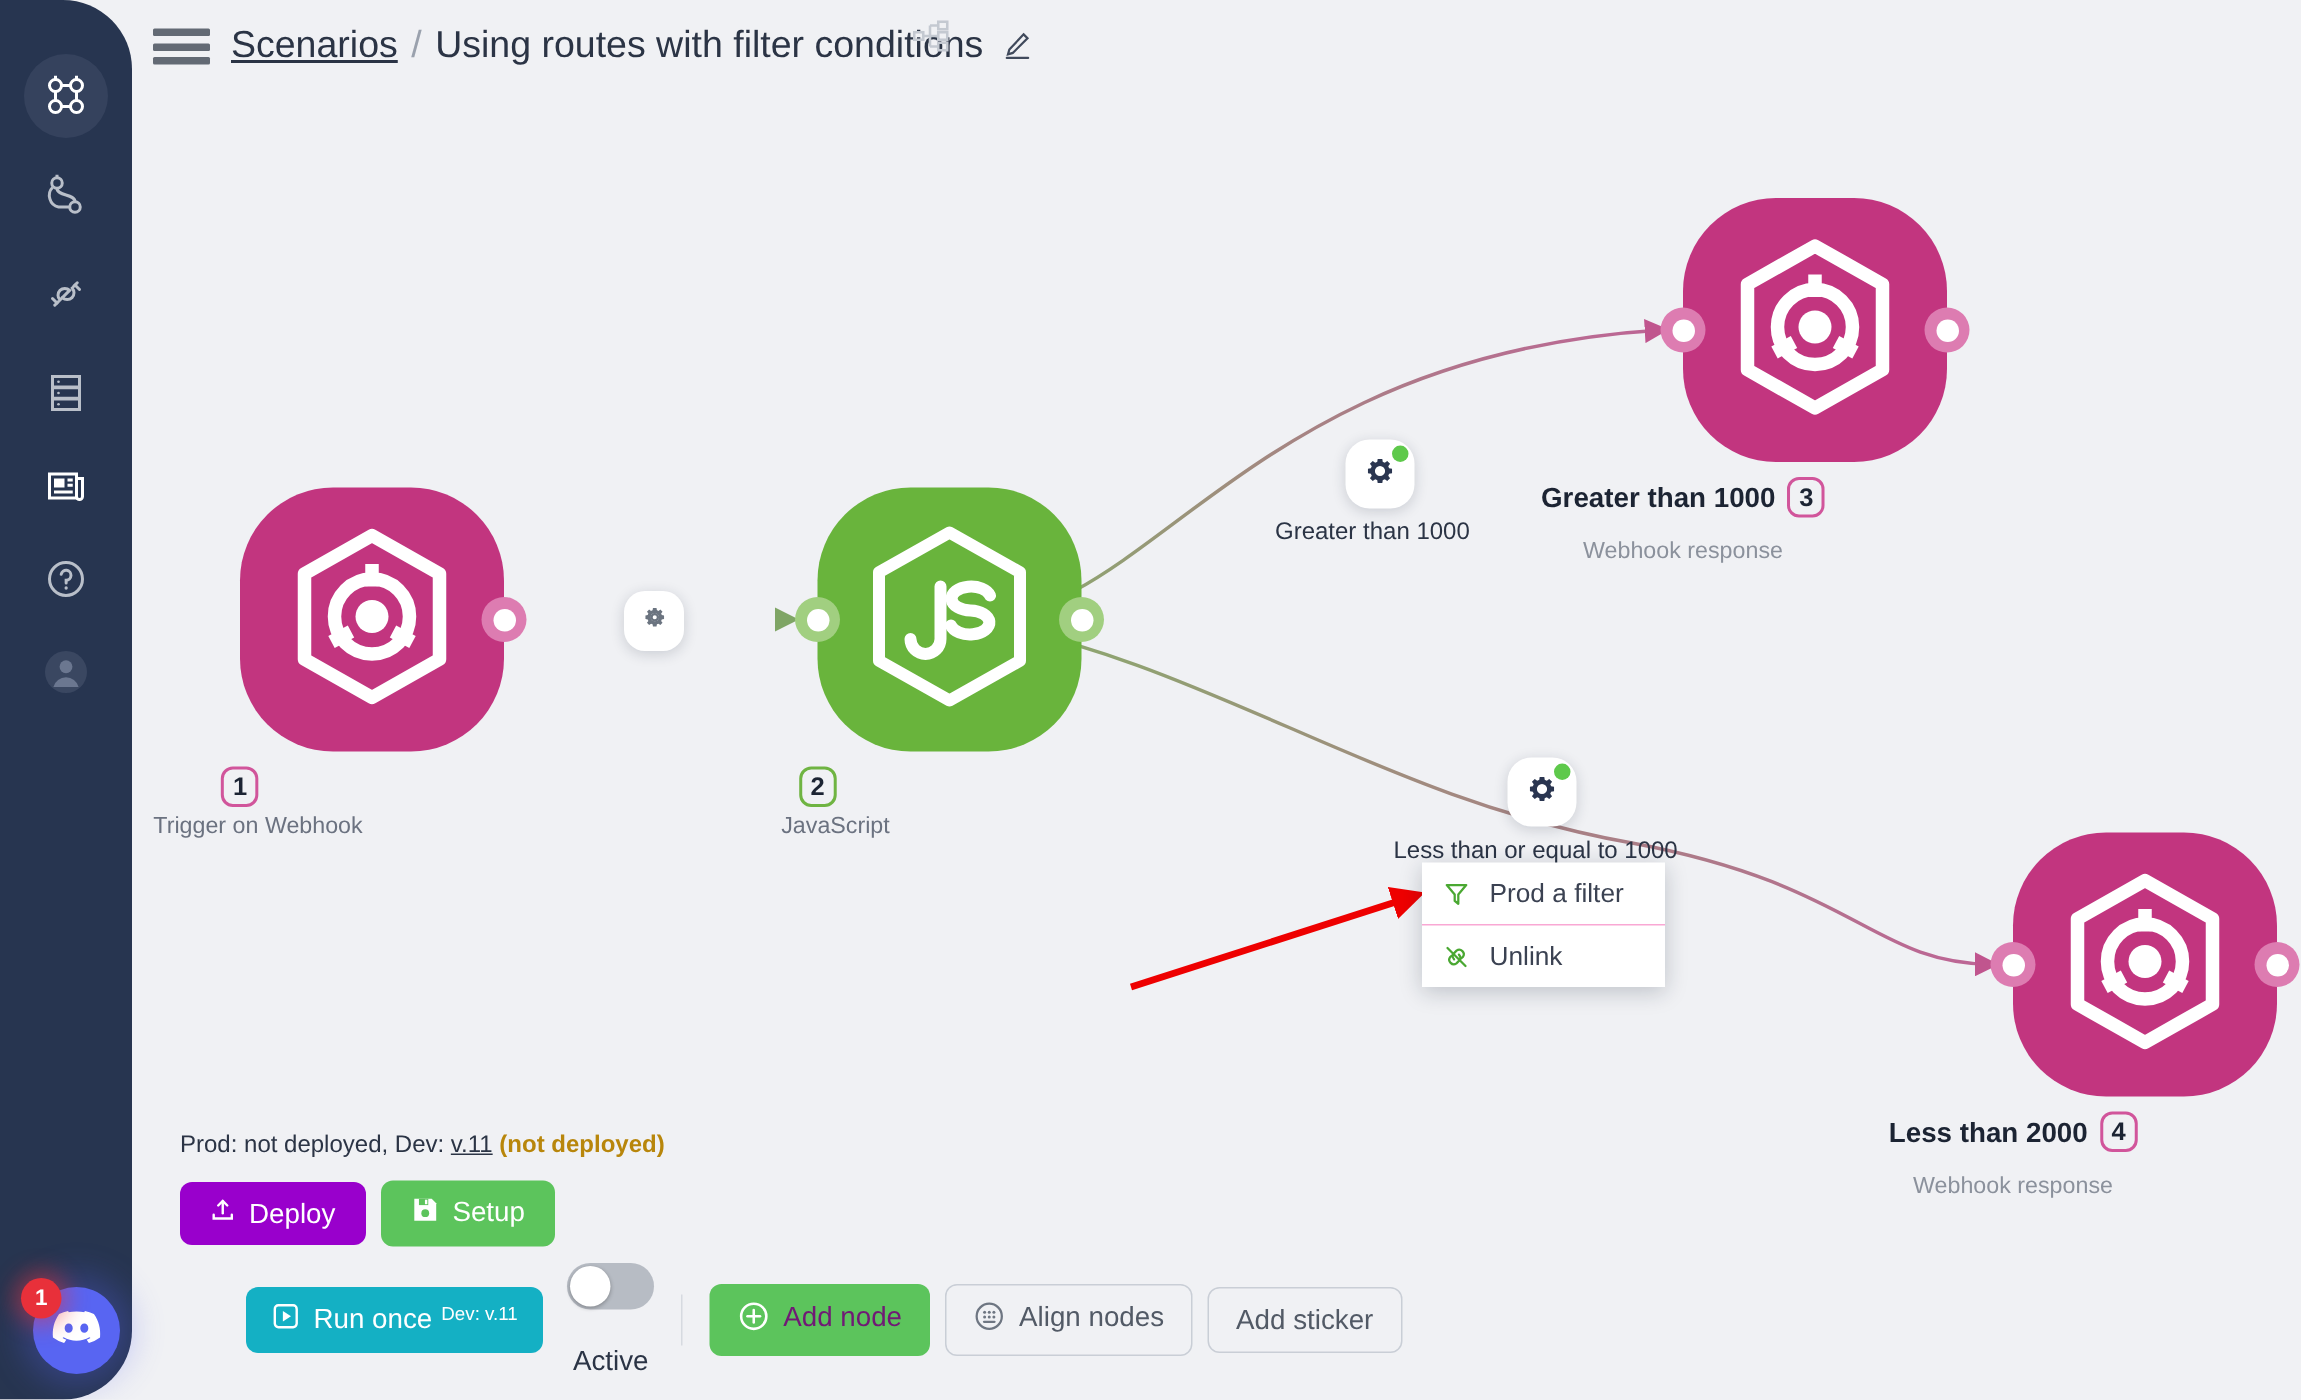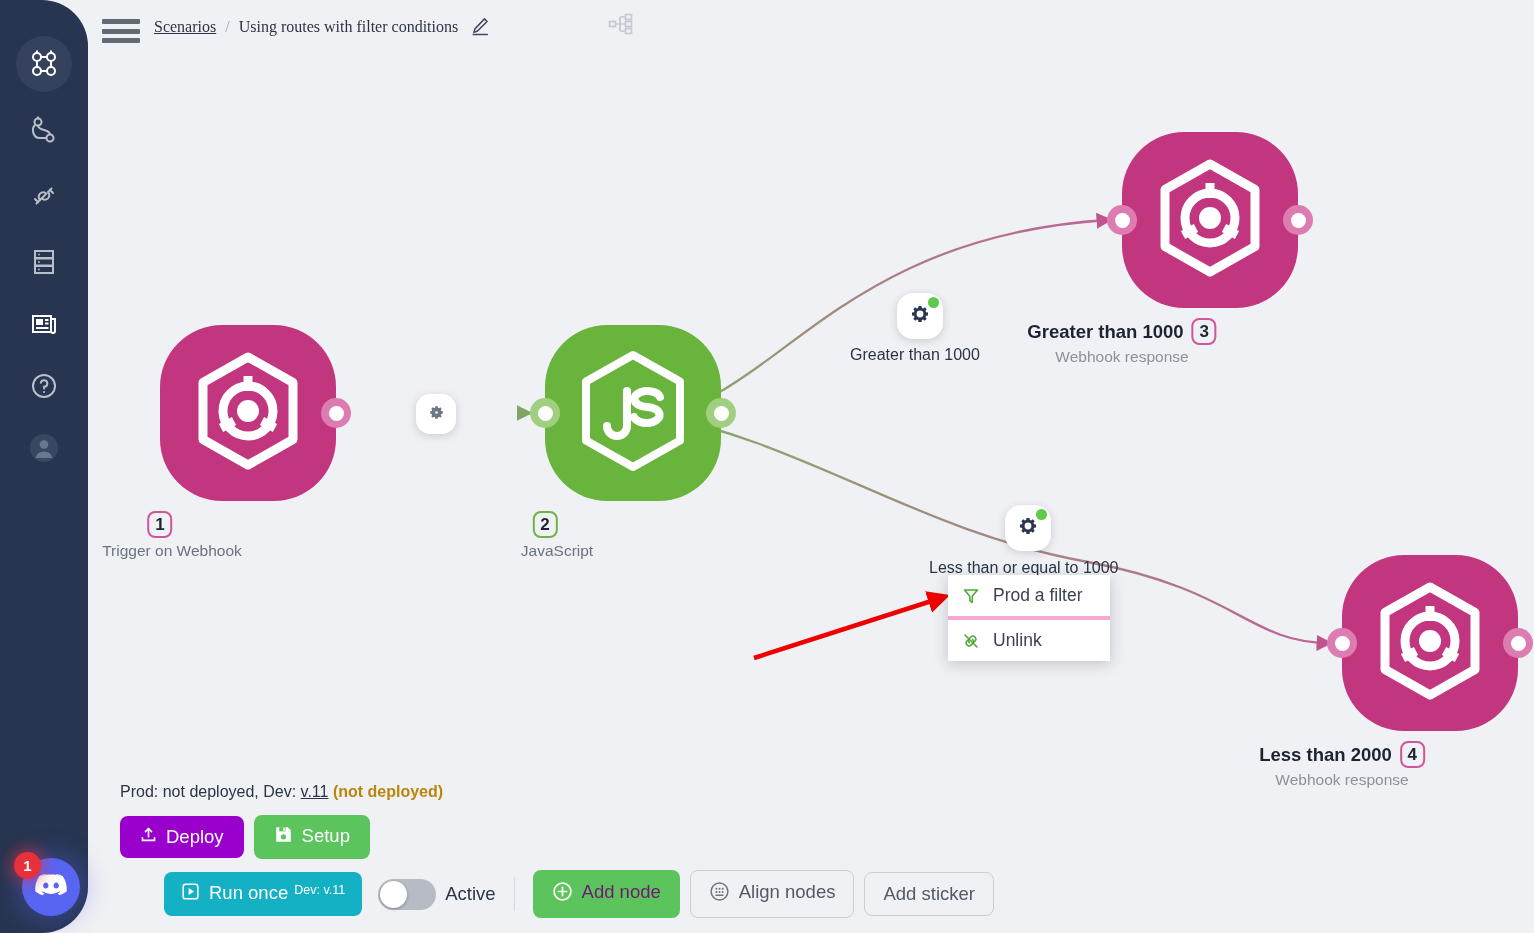--- a/index.html
+++ b/index.html
@@ -57,23 +57,22 @@
     width: 42px; height: 30px;
     display: flex; flex-direction: column; justify-content: space-between;
     padding: 3px 2px;
     cursor: pointer;
   }
   #hamburger span { display: block; height: 5px; background: #636a74; border-radius: 1px; }
 
   #breadcrumb {
     position: absolute; left: 66px; top: 16px;
     display: flex; align-items: center; gap: 9px;
-    font-size: 16px; color: #2b3445;
+    font-size: 25px; color: #2b3445;
     white-space: nowrap;
-    font-family: Liberation Serif, serif;
   }
   #crumb-scenarios { text-decoration: underline; color: #2b3445; cursor: pointer; }
   #crumb-sep { color: #9aa1ad; }
   #crumb-title { color: #2b3445; text-align: center; }
   #edit-pencil { margin-left: 3px; cursor: pointer; display: flex; }
   #tree-icon { position: absolute; left: 520px; top: 12px; }
 
   
   #canvas {
     position: absolute; left: 88px; top: 62px;
@@ -112,21 +111,21 @@
   .cap-row { display: flex; align-items: center; justify-content: center; gap: 8px; }
   .cap-title { font-size: 18.5px; font-weight: bold; color: #1c2433; }
   .cap-badge {
     display: inline-flex; align-items: center; justify-content: center;
     min-width: 25px; height: 27px; padding: 0 5px;
     border: 2px solid #d1559b; border-radius: 8px;
     font-size: 17px; font-weight: bold; color: #1c2433;
     background: transparent;
   }
   .cap-badge.green-b { border-color: #6fb442; }
-  .cap-sub { font-size: 15.5px; color: #8b919c; margin-top: 3px; }
+  .cap-sub { font-size: 15.5px; color: #8b919c; margin-top: 14px; }
   .cap-plain { font-size: 15.5px; color: #6b7280; margin-top: 4px; margin-left: 24px; }
 
   
   .gear-badge {
     position: absolute;
     width: 46px; height: 46px; border-radius: 16px;
     background: #fff;
     box-shadow: 0 2px 9px rgba(30,40,60,0.18);
     display: flex; align-items: center; justify-content: center;
     cursor: pointer;
@@ -149,21 +148,21 @@
     background: #fff;
     box-shadow: 0 3px 14px rgba(20,30,50,0.22);
     z-index: 60;
   }
   .ctx-item {
     display: flex; align-items: center; gap: 12px;
     padding: 10px 13px;
     font-size: 17.5px; color: #3b4252;
     cursor: pointer;
   }
-  .ctx-item + .ctx-item { border-top: 4px solid #f9a8d4; }
+  .ctx-item + .ctx-item { border-top: 1px solid #f9a8d4; }
   .ctx-ico { width: 20px; display: flex; justify-content: center; }
 
   #red-arrow { position: absolute; left: 0; top: 0; pointer-events: none; z-index: 59; }
 
   
   #bottombar { position: absolute; left: 120px; bottom: 15px; z-index: 35; }
   #deploy-status { font-size: 16px; color: #2b3445; margin-bottom: 14px; }
   #deploy-status .ver { text-decoration: underline; cursor: pointer; }
   #deploy-status .warn { color: #b8860b; font-weight: bold; }
 
@@ -177,21 +176,21 @@
   }
   .btn-deploy { background: #9900cc; color: #fff; padding: 10px 20px; }
   .btn-save   { background: #5cc45c; color: #fff; padding: 10px 20px; }
   .btn-run    { background: #14b0c4; color: #fff; padding: 10px 17px; }
   .btn-run .sup { font-size: 12.5px; align-self: flex-start; margin-left: -3px; margin-top: 1px; }
   .btn-add    { background: #5cc45c; color: #701a75; padding: 11px 19px; }
   .btn-ghost  {
     background: transparent; color: #525a66;
     border: 1px solid #c9ced6; padding: 10px 18px;
   }
-  #toggle-wrap { display: flex; align-items: center; gap: 9px; margin-left: 6px; }
+  #toggle-wrap { display: flex; align-items: center; gap: 23px; margin-left: 6px; flex-direction: column; }
   #toggle {
     width: 58px; height: 31px; border-radius: 16px; background: #b7bcc4;
     position: relative; cursor: pointer;
   }
   #toggle .knob {
     position: absolute; left: 2px; top: 2px;
     width: 27px; height: 27px; border-radius: 50%; background: #fff;
     box-shadow: 0 1px 3px rgba(0,0,0,0.3);
   }
   #toggle-label { font-size: 18.5px; color: #2b3445; }

